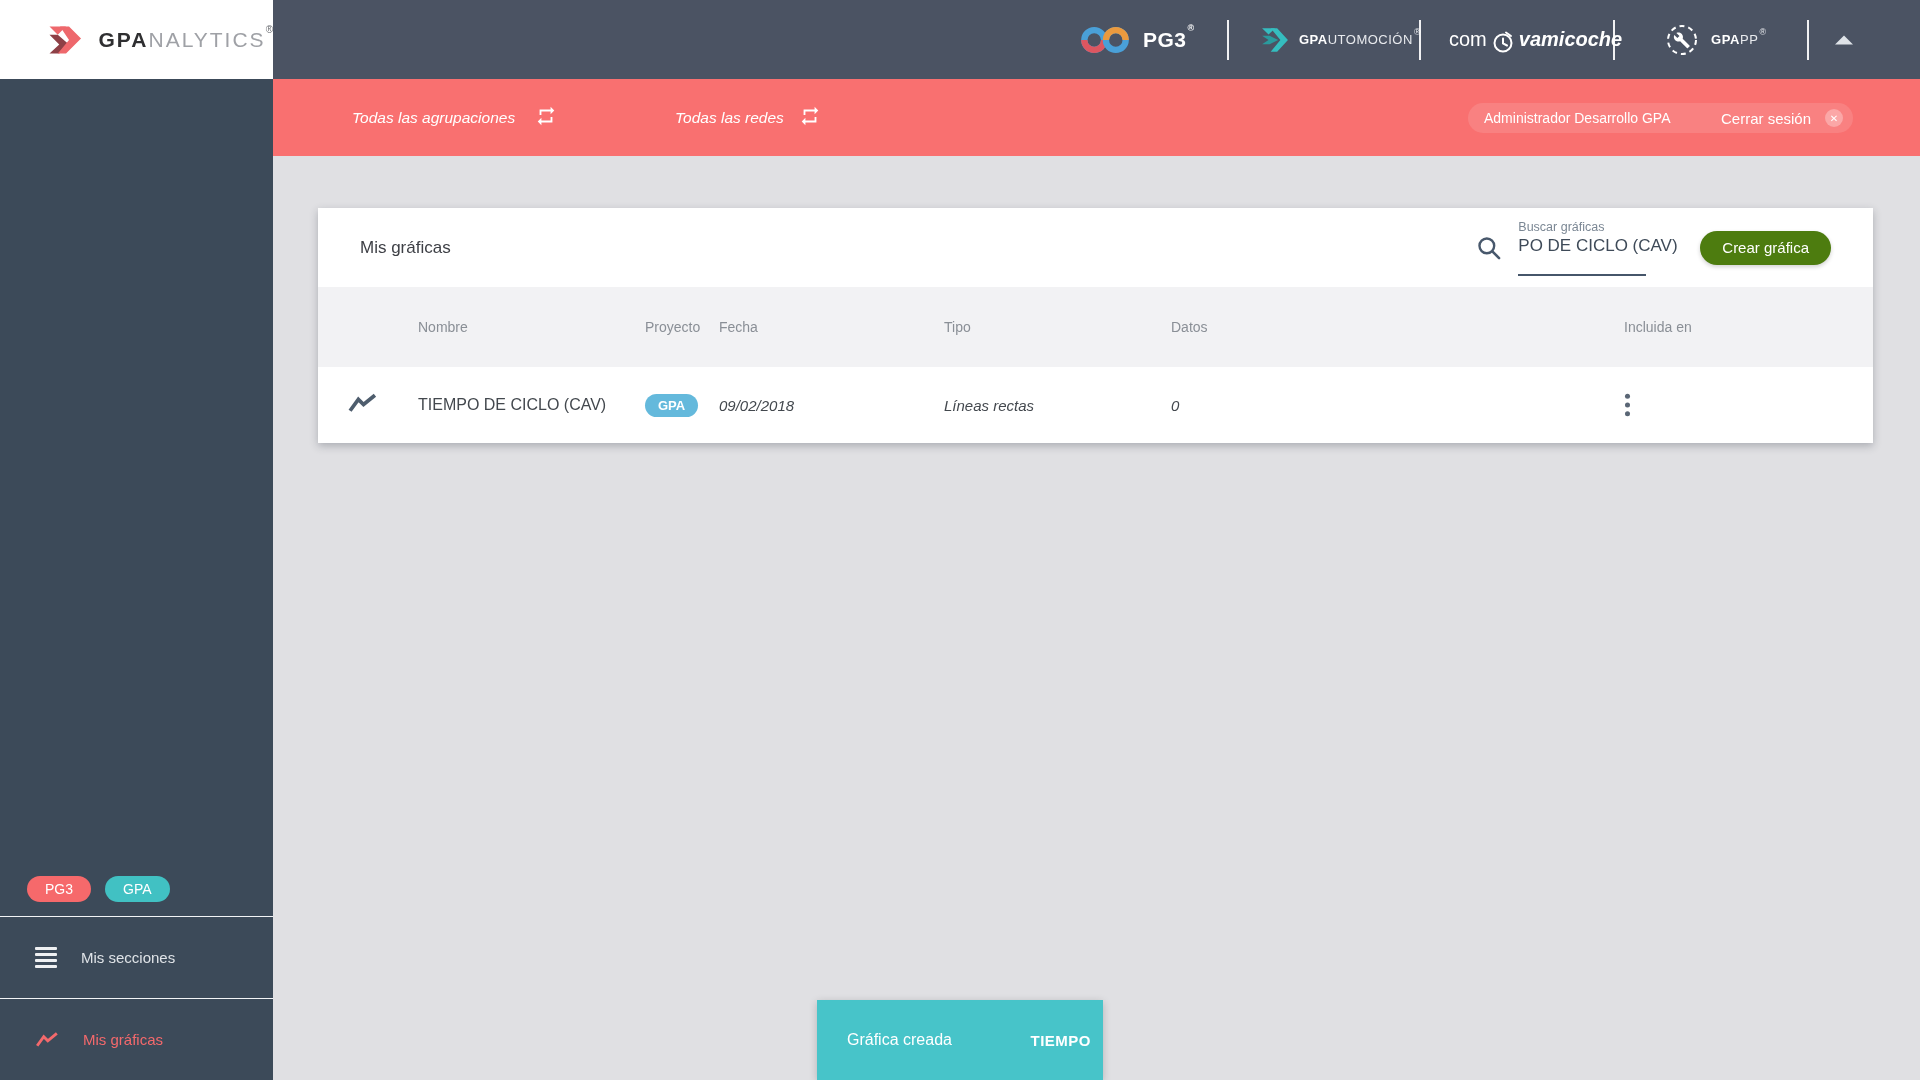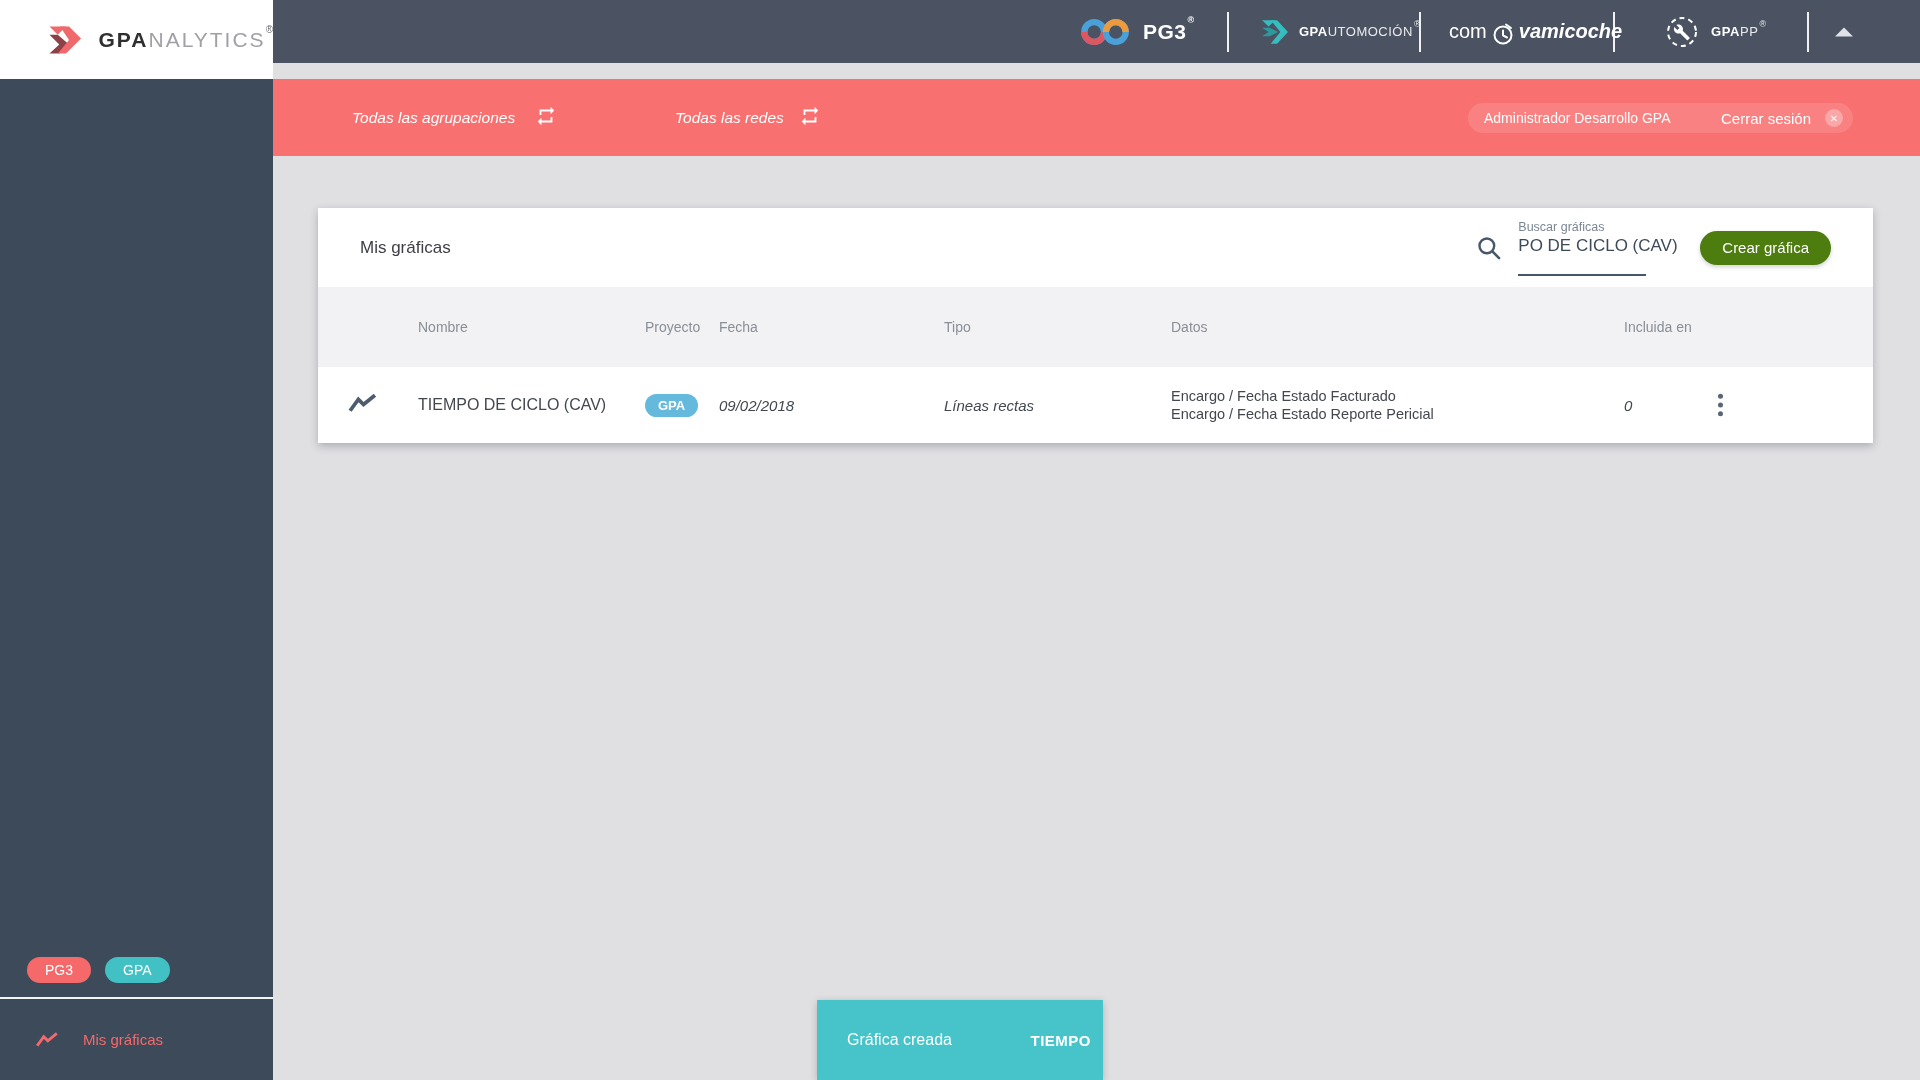--- a/index.html
+++ b/index.html
@@ -9,21 +9,21 @@
 
   
   .logo-box { left:0; top:0; width:273px; height:79px; background:#fff;
               display:flex; align-items:center; padding-left:48px; z-index:5; }
   .logo-box svg { margin-right:16px; }
   .logo-text { font-size:21px; letter-spacing:2px; color:#9fa1a6; white-space:nowrap; }
   .logo-text b { color:#2f2f31; font-weight:bold; }
   .logo-reg { font-size:10px; color:#6b6d72; vertical-align:top; position:relative; top:-4px; letter-spacing:0; }
 
   
-  .app-header { left:273px; top:0; right:0; height:63px; background:#4b5363; }
+  .app-header { left:273px; top:0; right:0; height:79px; background:#4b5363; }
   .hgroup { position:absolute; top:50%; transform:translateY(-50%);
             display:flex; align-items:center; color:#fff; cursor:pointer; }
   .hsep { position:absolute; top:50%; transform:translateY(-50%);
           width:2px; height:40px; background:rgba(255,255,255,.92); }
   .pg3-label { font-size:21px; font-weight:bold; margin-left:12px; letter-spacing:.5px; }
   .sup { font-size:9px; vertical-align:top; position:relative; top:-5px; margin-left:1px; }
   .gpauto-label { font-size:13px; letter-spacing:.5px; margin-left:10px; color:#e8eaee; }
   .gpauto-label b { color:#fff; }
   .comprova { font-size:20px; }
   .comprova .post { font-weight:bold; font-style:italic; }
@@ -180,20 +180,29 @@
     <span class="x-circle">✕</span>
   </div>
 </div>
 
 <div class="abs sidebar">
   <div class="badge-row">
     <span class="pill pill-pg3">PG3</span>
     <span class="pill pill-gpa">GPA</span>
   </div>
   <div class="side-div"></div>
+  <div class="side-item">
+    <span class="hamburger">
+        <i></i>
+        <i></i>
+        <i></i>
+        <i></i>
+      </span>
+    <span class="lbl">Mis secciones</span>
+  </div>
   <div class="side-div"></div>
   <div class="side-item active">
     <svg width="24" height="18" viewBox="0 0 28 22">
       <polyline points="2,18 10,7 15,12 26,3" stroke="#f4696c" stroke-width="3.5" fill="none"></polyline>
     </svg>
     <span class="lbl">Mis gráficas</span>
   </div>
 </div>
 
 <div class="abs card">
@@ -232,24 +241,20 @@
       <svg width="29" height="23" viewBox="0 0 28 22">
         <polyline points="2,18 10,7 15,12 26,3" stroke="#4e5d6d" stroke-width="3.6" fill="none"></polyline>
       </svg>
     </div>
     <div class="row-name">TIEMPO DE CICLO (CAV)</div>
     <div>
       <span class="proj-badge">GPA</span>
     </div>
     <div class="row-date">09/02/2018</div>
     <div class="row-type">Líneas rectas</div>
-    <div class="row-datos">
-      <div>Encargo / Fecha Estado Facturado</div>
-      <div>Encargo / Fecha Estado Reporte Pericial</div>
-    </div>
     <div class="row-included">0</div>
     <div class="kebab">
       <svg width="7" height="24" viewBox="0 0 6 22">
         <circle cx="3" cy="3" r="2.3" fill="#5a6675"></circle>
         <circle cx="3" cy="11" r="2.3" fill="#5a6675"></circle>
         <circle cx="3" cy="19" r="2.3" fill="#5a6675"></circle>
       </svg>
     </div>
   </div>
 </div>

